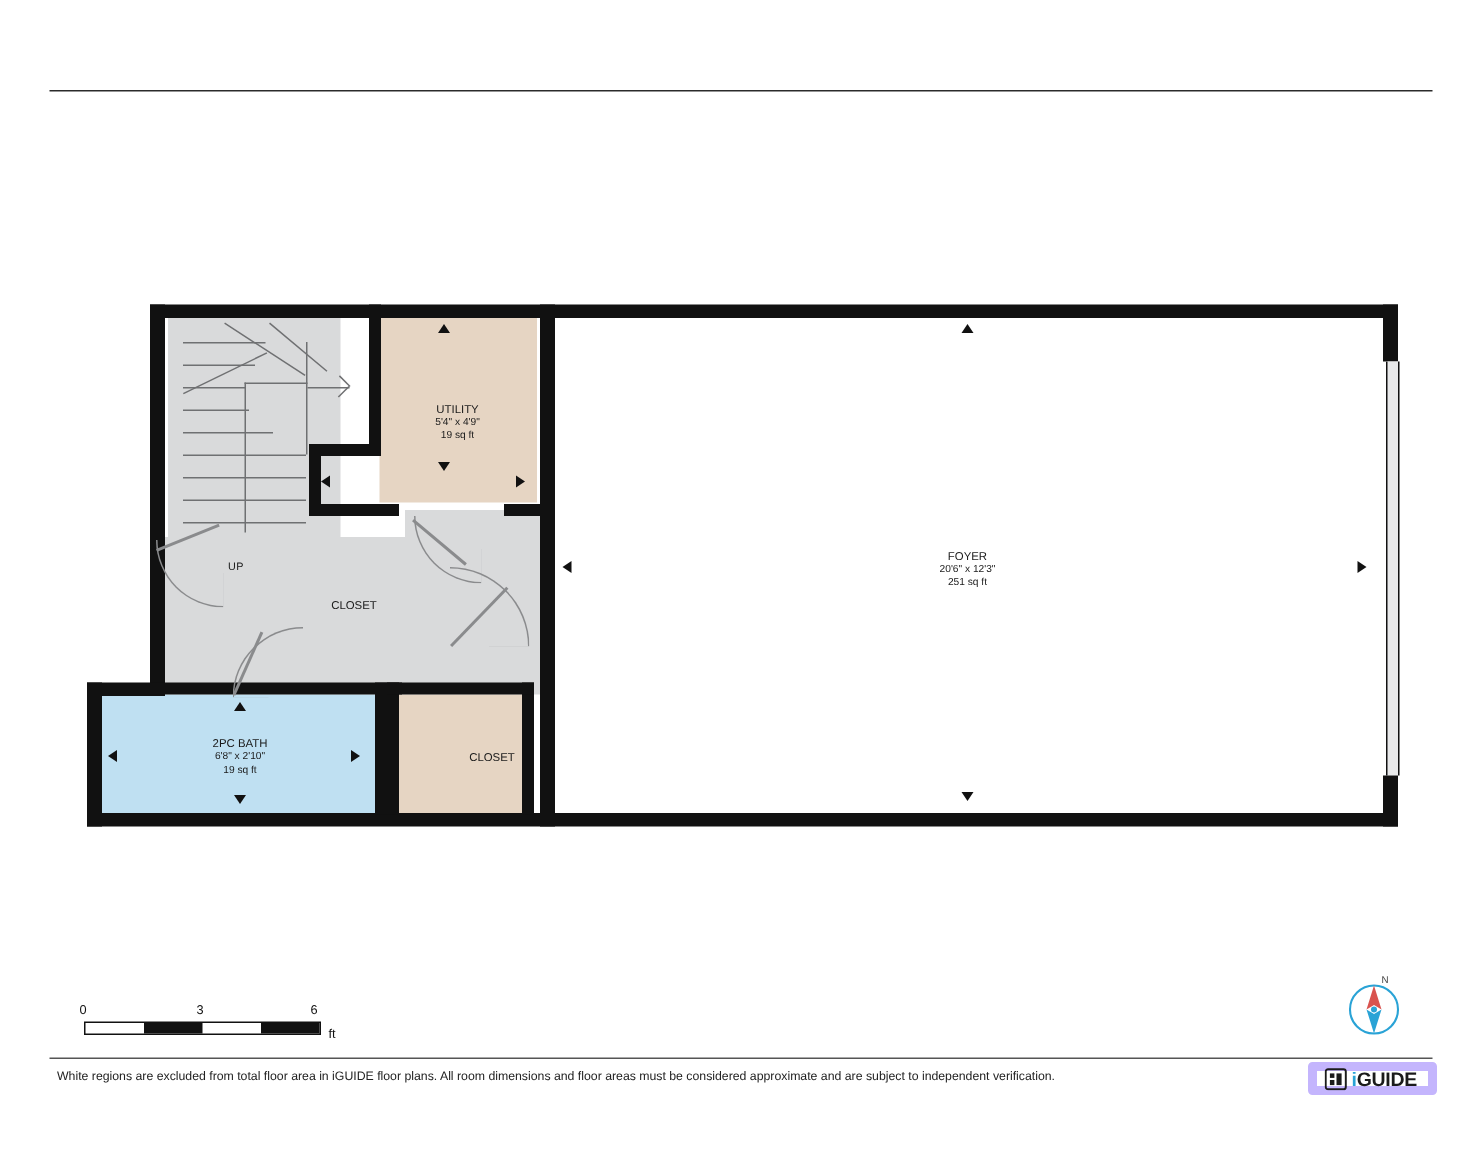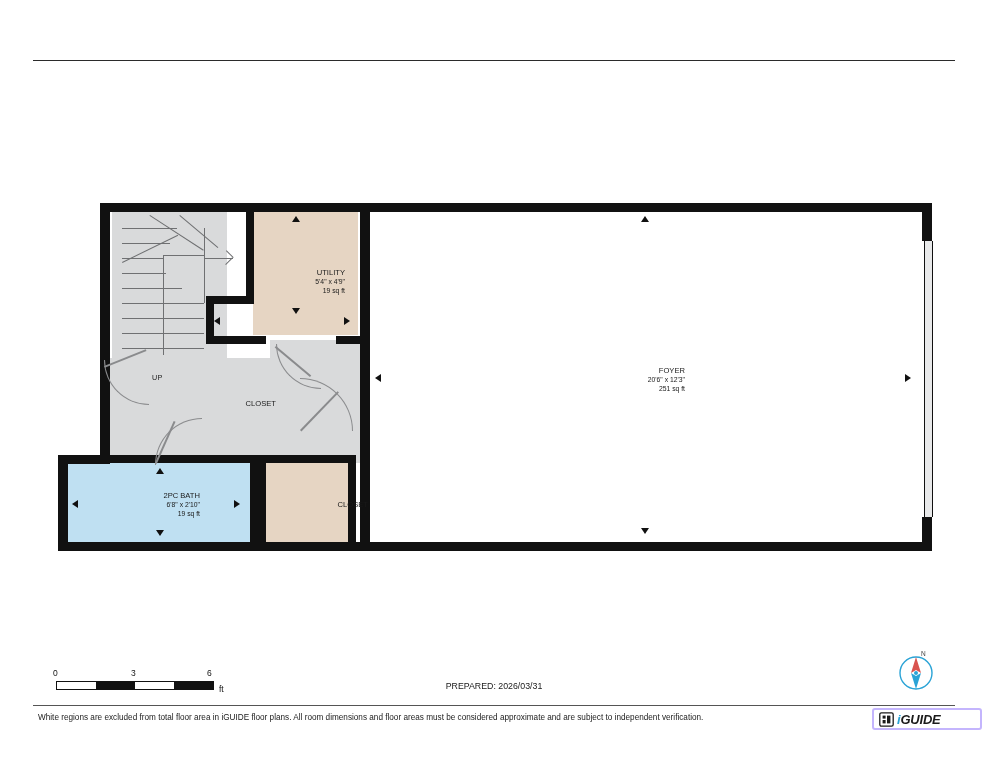--- a/index.html
+++ b/index.html
@@ -71,21 +71,21 @@
   .region {
     position: absolute;
   }
   .fill-gray  { background: #d9dadb; }
   .fill-tan   { background: #e6d5c3; }
   .fill-blue  { background: #bfe0f2; }
   .fill-white { background: #ffffff; }
 
   .room-label {
     position: absolute;
-    text-align: right;
+    text-align: center;
     font-size: 7.6px;
     line-height: 9.2px;
     color: #1a1a1a;
     white-space: nowrap;
   }
   .room-label .nm { font-size: 7.6px; }
   .room-label .dim { font-size: 6.8px; }
   .room-label .area { font-size: 6.8px; }
 
   .up-label {
@@ -206,31 +206,30 @@
     position: absolute;
     left: 921px;
     top: 650px;
     font-size: 6.5px;
     color: #444;
   }
   .iguide {
     position: absolute;
     left: 872px;
     top: 708px;
-    width: 110px;
+    width: 86px;
     height: 22px;
-    border: 2px solid #c4b5fd;
+    border: 6px solid #c4b5fd;
     border-radius: 3px;
     background: #fff;
     display: flex;
     align-items: center;
     gap: 3px;
     padding-left: 5px;
     box-sizing: border-box;
-    font-style: italic;
   }
   .iguide-text {
     font-size: 13px;
     font-weight: bold;
     letter-spacing: -.2px;
     color: #1b1b1b;
   }
   .iguide-text .i { color: #2aa3d6; }
 </style>
 </head>
@@ -366,21 +365,20 @@
 
   <div class="scale-num" style="left:53px; top:668px;">0</div>
   <div class="scale-num" style="left:131px; top:668px;">3</div>
   <div class="scale-num" style="left:207px; top:668px;">6</div>
   <div class="scale-bar">
     <div class="scale-seg" style="left:39px; width:39px;"></div>
     <div class="scale-seg" style="left:117px; width:39px;"></div>
   </div>
   <div class="scale-num" style="left:219px; top:684px;">ft</div>
 
-  <div class="prepared">PREPARED: 2026/03/31</div>
 
   <div class="disclaimer-rule"></div>
   <div class="disclaimer">White regions are excluded from total floor area in iGUIDE floor plans. All room dimensions and floor areas must be considered approximate and are subject to independent verification.</div>
 
   <div class="compass-n">N</div>
   <svg class="compass" viewBox="0 0 42 42">
     <circle cx="21" cy="21" r="16" fill="#ffffff" stroke="#2aa3d6" stroke-width="1.4"></circle>
     <polygon points="21,5 26,21 21,18 16,21" fill="#d9534f"></polygon>
     <polygon points="21,37 16,21 21,24 26,21" fill="#2aa3d6"></polygon>
     <circle cx="21" cy="21" r="2" fill="#2aa3d6"></circle>

